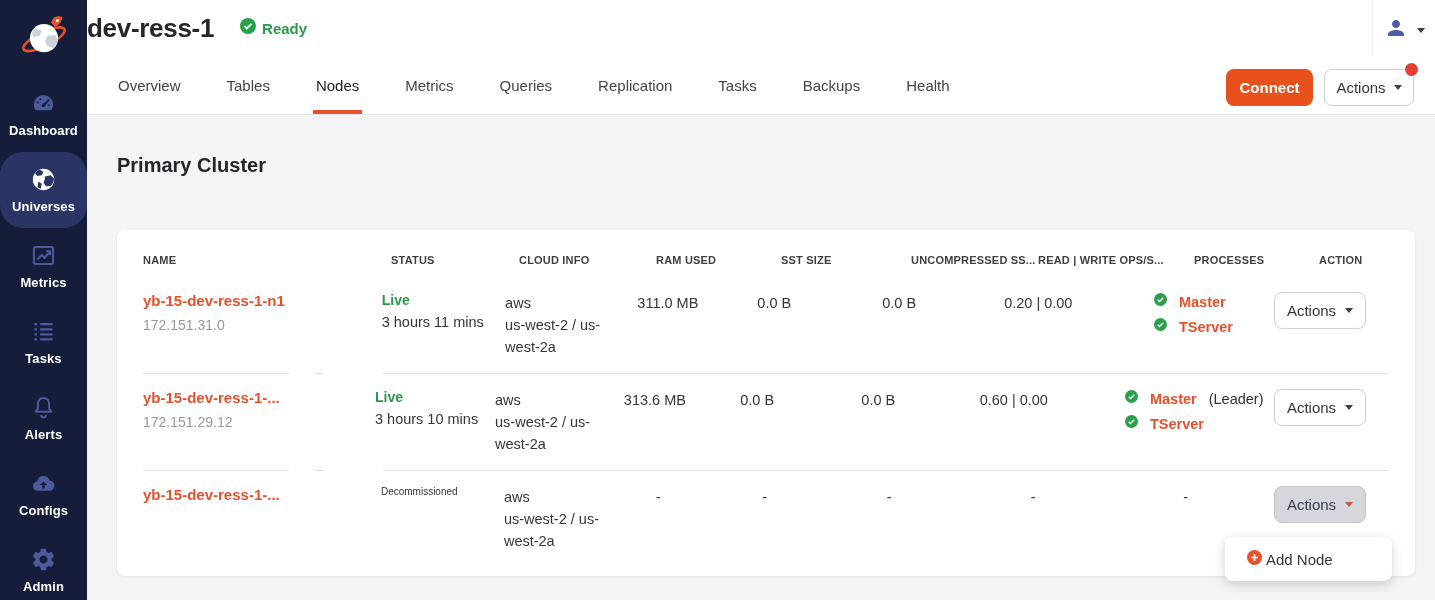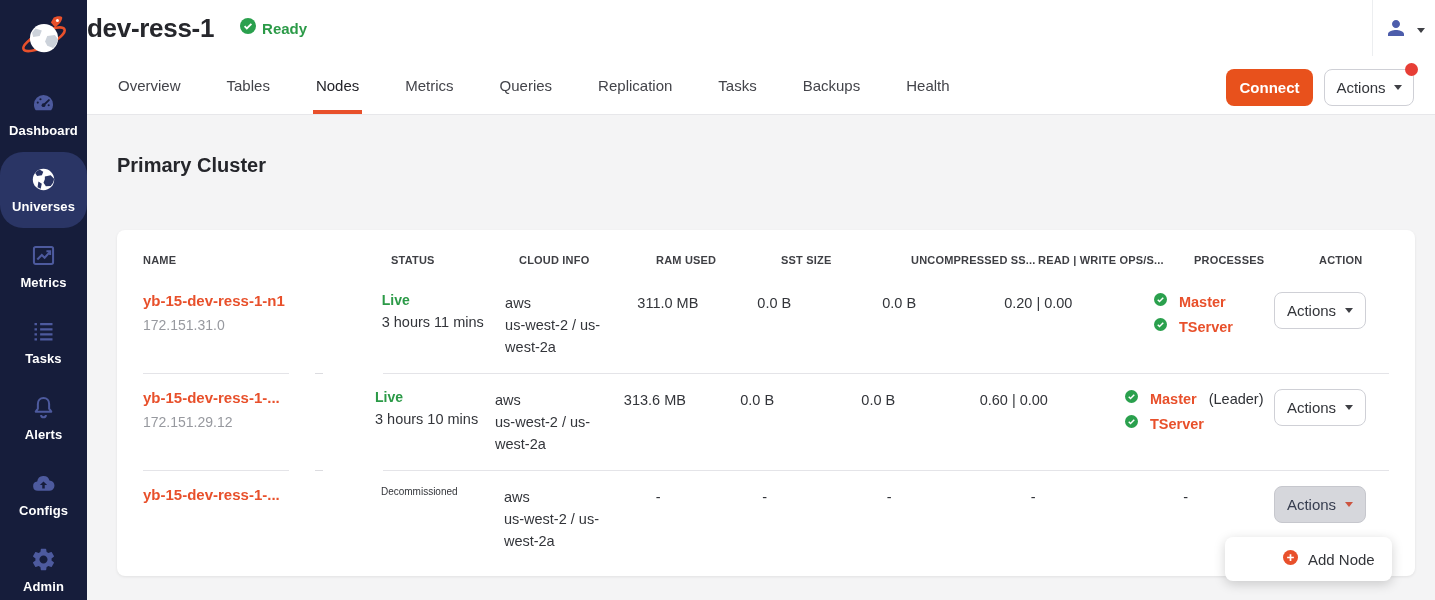--- a/index.html
+++ b/index.html
@@ -66,21 +66,21 @@
   .cell-txt { color:#33353a; font-size:14.5px; line-height:22px; }
   .proc-line { display:flex; align-items:flex-end; gap:12px; margin-bottom:7px; }
   .proc-link { color:#e8502b; font-size:14.5px; font-weight:600; cursor:pointer; }
   .proc-suffix { color:#2f3136; font-size:14.5px; font-weight:normal; }
   .row-actions-btn { width:92px; height:37px; margin-left:auto; margin-right:23px; background:#ffffff; border:1px solid #cfd0d6; border-radius:8px; color:#33353a; font-size:15px; display:flex; align-items:center; justify-content:center; gap:9px; cursor:pointer; }
   .row-actions-btn.pressed { background:#d6d7dc; border-color:#c6c7cd; color:#363d4f; }
   .row-actions-btn.pressed .caret { border-top-color:#cc5440; }
 
   
   .dropdown-menu { position:absolute; left:1138px; top:537px; width:167px; height:44px; background:#ffffff; border-radius:8px; box-shadow:0 3px 12px rgba(0,0,0,.18); z-index:20; display:flex; align-items:center; }
-  .menu-item { display:flex; align-items:center; gap:10px; padding-left:22px; width:100%; height:100%; cursor:pointer; font-size:15px; color:#33353a;margin-left:36px; }
+  .menu-item { display:flex; align-items:center; gap:4px; padding-left:22px; width:100%; height:100%; cursor:pointer; font-size:15px; color:#33353a; }
 </style>
 </head>
 <body>
 
 <div class="screen">
 
   <div class="sidebar">
     <div class="logo-block">
       <span>
         <svg width="52" height="52" viewBox="0 0 48 48">

